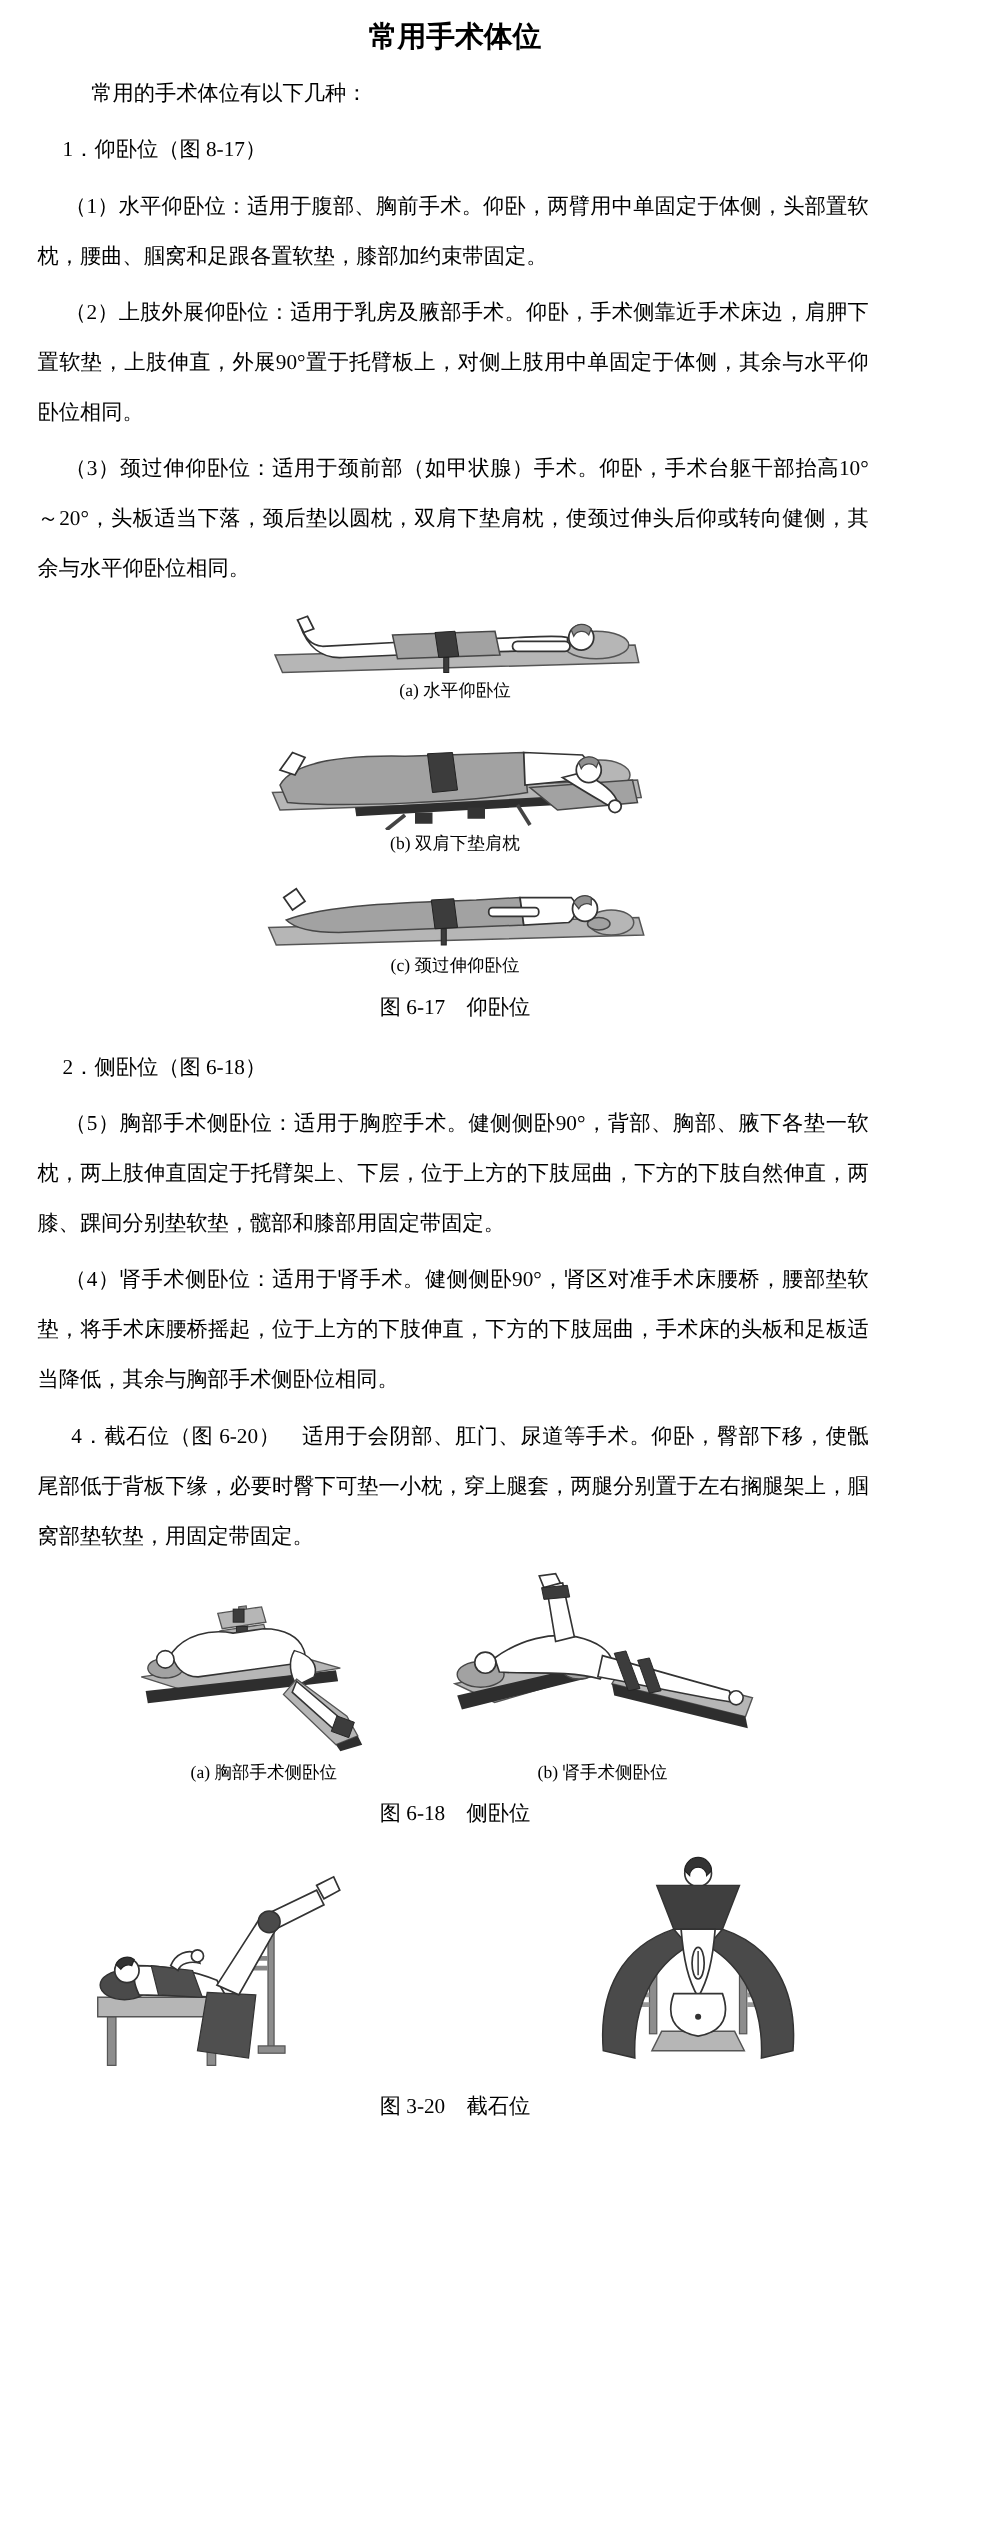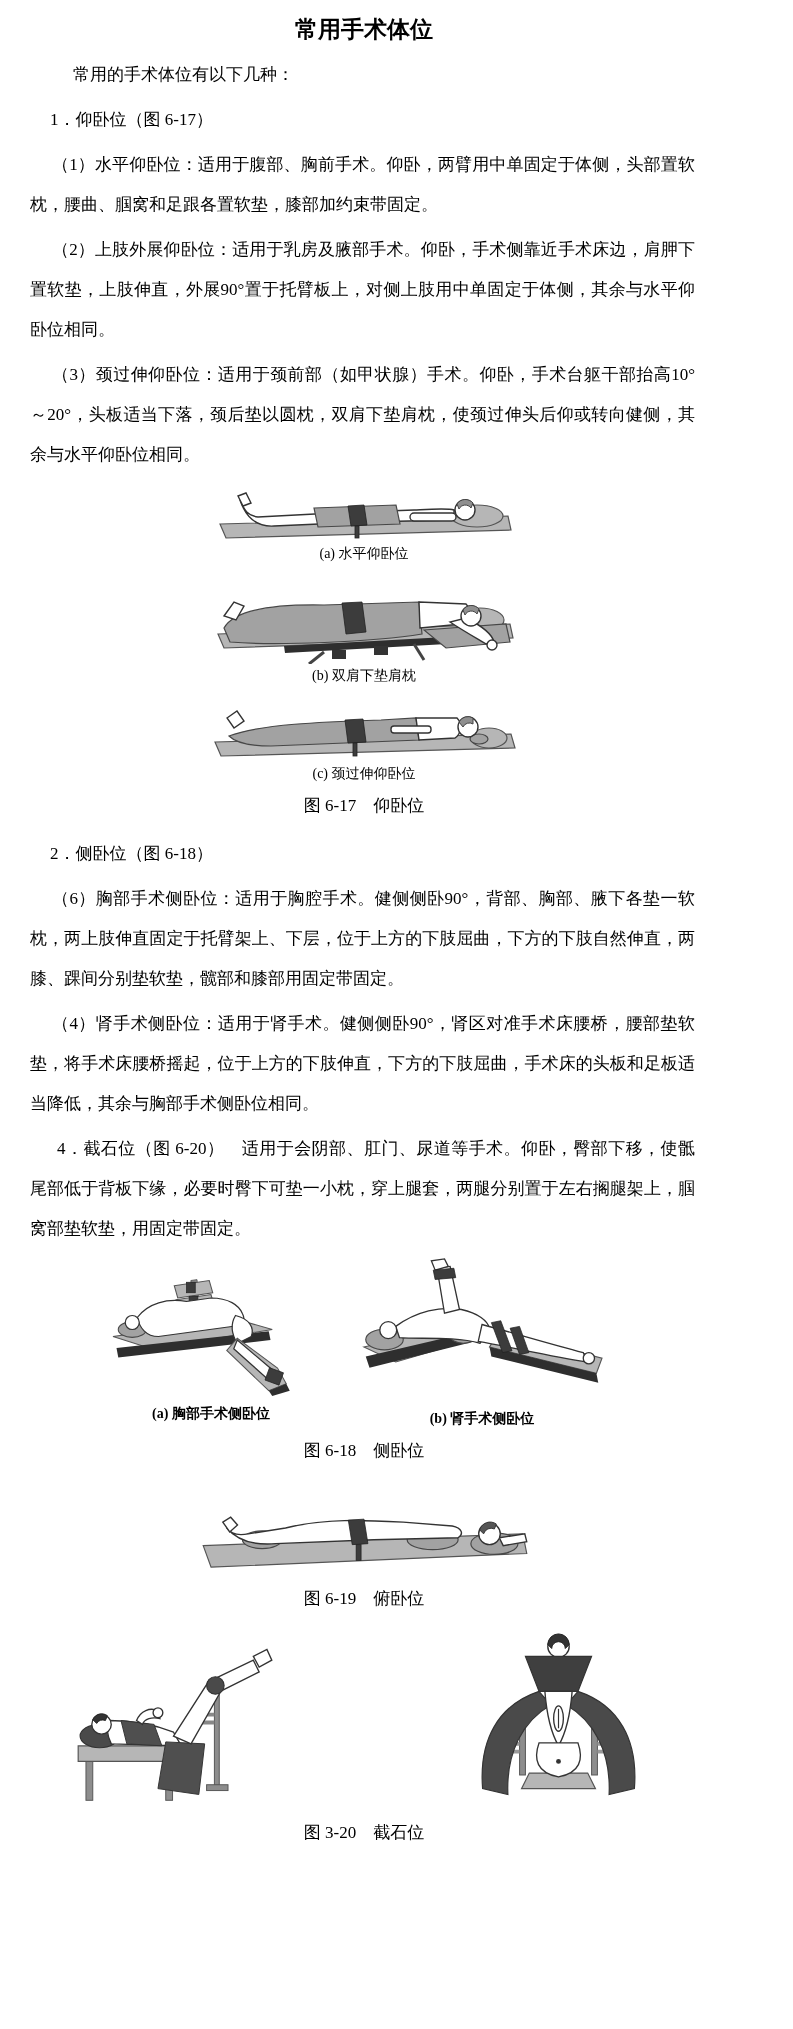--- a/index.html
+++ b/index.html
@@ -11,39 +11,39 @@
   .ind-b{text-indent:20px;}
   .ind-c{text-indent:22px;}
   .ind-d{text-indent:27px;}
   .sect-gap{margin-top:14px;}
   .fig{margin:4px 0 0 0;}
   .fig svg{display:block;margin:0 auto;}
   .fig .gap{margin-top:8px;}
   .subcap{font-size:14px;line-height:20px;text-align:center;margin:2px 0 0 0;}
   .figcap{font-size:17px;line-height:28px;text-align:center;margin:8px 0 0 0;}
   .figrow{display:flex;justify-content:center;align-items:stretch;gap:26px;margin-top:8px;}
-  .figcol{display:flex;flex-direction:column;font-weight:bold;}
+  .figcol{display:flex;flex-direction:column;justify-content:flex-end;}
   .figcol svg{margin:0 auto;}
   .b{fill:#b6b6b6;stroke:#555;stroke-width:1.2;}   
   .d{fill:#a2a2a2;stroke:#474747;stroke-width:1.2;} 
   .w{fill:#ffffff;stroke:#333;stroke-width:1.4;}    
   .s{fill:#3c3c3c;stroke:#222;stroke-width:0.8;}    
   .k{fill:#2e2e2e;stroke:none;}                     
   .m{fill:#8d8d8d;stroke:#555;stroke-width:1;}      
 </style>
 </head>
 <body>
 
 <div class="page">
 
   <div class="title">常用手术体位</div>
 
   <p class="para ind-a">常用的手术体位有以下几种：</p>
 
-  <p class="para ind-b">1．仰卧位（图 6-17）</p>
+  <p class="para ind-b">1．仰卧位（图 8-17）</p>
   <p class="para ind-c">（1）水平仰卧位：适用于腹部、胸前手术。仰卧，两臂用中单固定于体侧，头部置软枕，腰曲、腘窝和足跟各置软垫，膝部加约束带固定。</p>
   <p class="para ind-c">（2）上肢外展仰卧位：适用于乳房及腋部手术。仰卧，手术侧靠近手术床边，肩胛下置软垫，上肢伸直，外展90°置于托臂板上，对侧上肢用中单固定于体侧，其余与水平仰卧位相同。</p>
   <p class="para ind-c">（3）颈过伸仰卧位：适用于颈前部（如甲状腺）手术。仰卧，手术台躯干部抬高10°～20°，头板适当下落，颈后垫以圆枕，双肩下垫肩枕，使颈过伸头后仰或转向健侧，其余与水平仰卧位相同。</p>
 
   <div class="fig">
 
     <svg width="300" height="62" viewBox="0 0 300 62">
       <polygon class="b" points="6,44 294,36 297,50 12,58"></polygon>
       <ellipse class="b" cx="263" cy="36" rx="26" ry="11"></ellipse>
       <path class="w" d="M26,20 C30,30 34,36 44,37 L120,33 L200,30 C220,29 234,28 240,30 L240,40 L150,42 L60,46 C44,47 32,38 26,20 Z"></path>
@@ -89,21 +89,21 @@
       <path d="M248,28 A10,10 0 0 1 262,24 L262,30 A7,7 0 0 0 252,33 Z" fill="#8f8f8f" stroke="#444" stroke-width="1"></path>
       <polygon class="s" points="134,26 152,25 155,48 137,49"></polygon>
       <rect class="s" x="142" y="49" width="4" height="13"></rect>
     </svg>
     <p class="subcap">(c) 颈过伸仰卧位</p>
 
     <p class="figcap">图 6-17　仰卧位</p>
   </div>
 
   <p class="para ind-b sect-gap">2．侧卧位（图 6-18）</p>
-  <p class="para ind-c">（6）胸部手术侧卧位：适用于胸腔手术。健侧侧卧90°，背部、胸部、腋下各垫一软枕，两上肢伸直固定于托臂架上、下层，位于上方的下肢屈曲，下方的下肢自然伸直，两膝、踝间分别垫软垫，髋部和膝部用固定带固定。</p>
+  <p class="para ind-c">（5）胸部手术侧卧位：适用于胸腔手术。健侧侧卧90°，背部、胸部、腋下各垫一软枕，两上肢伸直固定于托臂架上、下层，位于上方的下肢屈曲，下方的下肢自然伸直，两膝、踝间分别垫软垫，髋部和膝部用固定带固定。</p>
   <p class="para ind-c">（4）肾手术侧卧位：适用于肾手术。健侧侧卧90°，肾区对准手术床腰桥，腰部垫软垫，将手术床腰桥摇起，位于上方的下肢伸直，下方的下肢屈曲，手术床的头板和足板适当降低，其余与胸部手术侧卧位相同。</p>
   <p class="para ind-d">4．截石位（图 6-20）　适用于会阴部、肛门、尿道等手术。仰卧，臀部下移，使骶尾部低于背板下缘，必要时臀下可垫一小枕，穿上腿套，两腿分别置于左右搁腿架上，腘窝部垫软垫，用固定带固定。</p>
 
   <div class="fig">
     <div class="figrow">
       <div class="figcol">
 
         <svg width="210" height="145" viewBox="0 0 240 152">
           <polygon class="b" points="8,84 148,64 190,76 52,98"></polygon>
           <polygon class="k" points="12,97 186,78 188,88 14,108"></polygon>
@@ -141,37 +141,20 @@
           <circle class="w" cx="254" cy="108" r="6"></circle>
           <polygon class="s" points="150,70 160,68 172,100 162,102"></polygon>
           <polygon class="s" points="170,76 180,74 190,102 180,104"></polygon>
         </svg>
         <p class="subcap">(b) 肾手术侧卧位</p>
       </div>
     </div>
     <p class="figcap">图 6-18　侧卧位</p>
   </div>
 
-  <div class="fig" style="margin-top:12px;">
-
-    <svg width="338" height="100" viewBox="0 0 340 102">
-      <polygon class="b" points="6,70 332,58 336,78 14,92"></polygon>
-      <ellipse class="d" cx="66" cy="64" rx="20" ry="9"></ellipse>
-      <ellipse class="d" cx="240" cy="64" rx="26" ry="10"></ellipse>
-      <ellipse class="d" cx="303" cy="68" rx="24" ry="11"></ellipse>
-      <path class="w" d="M30,52 C34,58 42,60 52,58 L90,52 C130,42 170,44 210,46 L260,50 C270,52 272,58 266,62 L180,64 L80,68 C56,70 40,64 30,52 Z"></path>
-      <path class="w" d="M26,46 L34,41 L41,49 L33,56 Z"></path>
-      <polygon class="w" points="308,62 334,58 336,66 312,70"></polygon>
-      <circle class="w" cx="298" cy="58" r="11"></circle>
-      <path d="M288,54 A11,11 0 0 1 305,48 L303,53 A8,8 0 0 0 292,58 Z" fill="#555" stroke="#333" stroke-width="1"></path>
-      <polygon class="s" points="154,44 170,43 174,68 158,69"></polygon>
-      <rect class="s" x="162" y="69" width="5" height="16"></rect>
-    </svg>
-    <p class="figcap">图 6-19　俯卧位</p>
-  </div>
 
   <div class="fig" style="margin-top:18px;">
     <div class="figrow" style="gap:40px;">
 
       <svg width="205" height="180" viewBox="0 0 210 185">
         <rect class="m" x="14" y="134" width="7" height="40"></rect>
         <rect class="m" x="96" y="134" width="7" height="40"></rect>
         <rect class="m" x="146" y="62" width="5" height="98"></rect>
         <rect class="m" x="138" y="158" width="22" height="6"></rect>
         <path d="M146,86 L128,86 L128,94 L146,94" fill="none" stroke="#888" stroke-width="4"></path>

